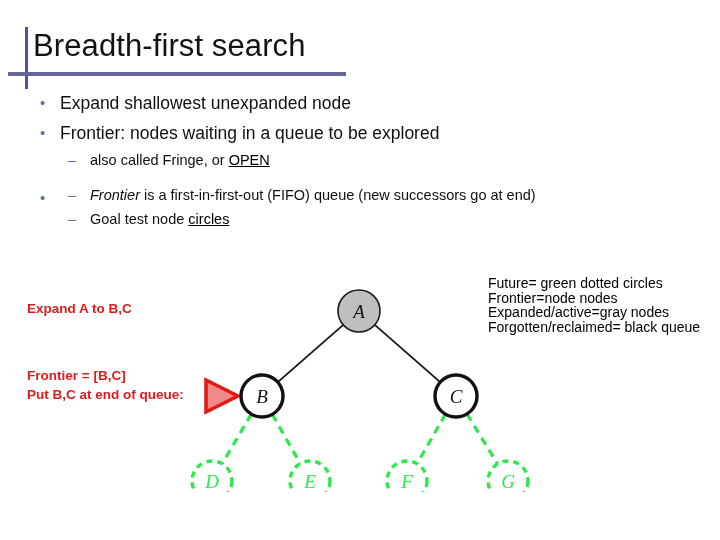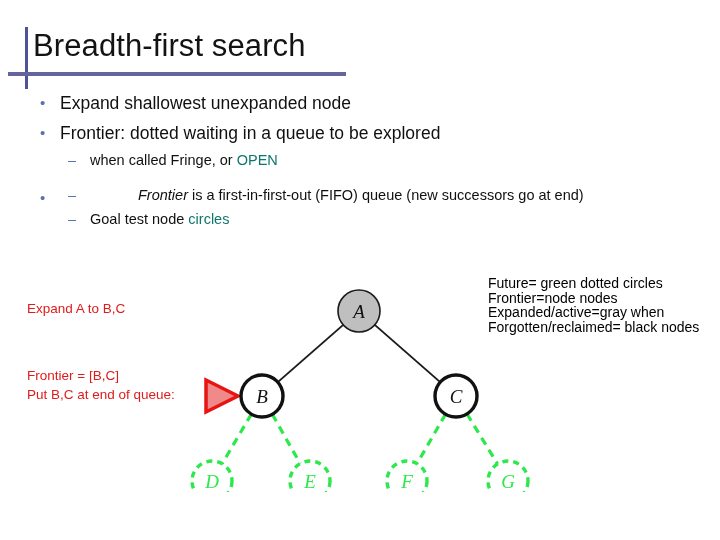--- a/index.html
+++ b/index.html
@@ -78,31 +78,31 @@
     white-space: nowrap;
   }
   .bullet-l2 > .marker {
     position: absolute;
     left: 40px;
     top: 0;
     color: #5B72B0;
     font-size: 14.5px;
     line-height: 24px;
   }
-  .accent { color: #0f766e; }
-  .ital { font-style: italic; margin-left: 48px; }
+  .accent { color: #000000; text-decoration: underline; }
+  .ital { font-style: italic; }
   .gap-above { margin-top: 11px; }
 
   
   .red-note {
     position: absolute;
     color: #E01B1B;
     font-size: 13.5px;
     line-height: 18.5px;
-    font-weight: 400;
+    font-weight: 700;
     white-space: nowrap;
   }
   #red-note-expand { left: 27px; top: 300px; }
   #red-note-queue  { left: 27px; top: 367px; }
 
   
   #legend {
     position: absolute;
     left: 488px;
     top: 276px;
@@ -133,26 +133,26 @@
 
   <div id="body-list">
 
     <div class="bullet-l1">
       <span class="marker">•</span>
       <span>Expand shallowest unexpanded node</span>
     </div>
 
     <div class="bullet-l1">
       <span class="marker">•</span>
-      <span>Frontier: dotted waiting in a queue to be explored</span>
+      <span>Frontier: nodes waiting in a queue to be explored</span>
     </div>
 
     <div class="bullet-l2">
       <span class="marker">–</span>
-      <span>when called Fringe, or </span><span class="accent">OPEN</span>
+      <span>also called Fringe, or </span><span class="accent">OPEN</span>
     </div>
 
     <div class="bullet-l1 gap-above">
       <span class="marker">•</span>
     </div>
 
     <div class="bullet-l2 gap-above">
       <span class="marker">–</span>
       <span class="ital">Frontier</span><span> is a first-in-first-out (FIFO) queue (new successors go at end)</span>
     </div>
@@ -169,22 +169,22 @@
   </div>
 
   <div class="red-note" id="red-note-queue">
     <div>Frontier = [B,C]</div>
     <div>Put B,C at end of queue:</div>
   </div>
 
   <div id="legend">
     <div>Future= green dotted circles</div>
     <div>Frontier=node nodes</div>
-    <div>Expanded/active=gray when</div>
-    <div>Forgotten/reclaimed= black nodes</div>
+    <div>Expanded/active=gray nodes</div>
+    <div>Forgotten/reclaimed= black queue</div>
   </div>
 
   <div id="tree">
     <svg width="380" height="235" viewBox="0 0 380 235" xmlns="http://www.w3.org/2000/svg">
       <g id="tree-edges">
           <line x1="163.20598011633493" y1="44.84012051661372" x2="97.79401988366507" y2="102.15987948338628" stroke="#1A1A1A" stroke-width="1.9"></line>
           <line x1="194.79401988366507" y1="44.84012051661372" x2="260.2059801163349" y2="102.15987948338628" stroke="#1A1A1A" stroke-width="1.9"></line>
           <line x1="71.35257734216873" y1="134.10061851831315" x2="42.140402531267874" y2="183.7613156968446" stroke="#2BE84B" stroke-width="3.2" stroke-dasharray="8,6"></line>
           <line x1="92.32611288960963" y1="134.2858249086837" x2="120.16560677180036" y2="183.58492865839645" stroke="#2BE84B" stroke-width="3.2" stroke-dasharray="8,6"></line>
           <line x1="265.51200561694" y1="134.1934596440837" x2="236.98856607910477" y2="183.67289557706314" stroke="#2BE84B" stroke-width="3.2" stroke-dasharray="8,6"></line>

